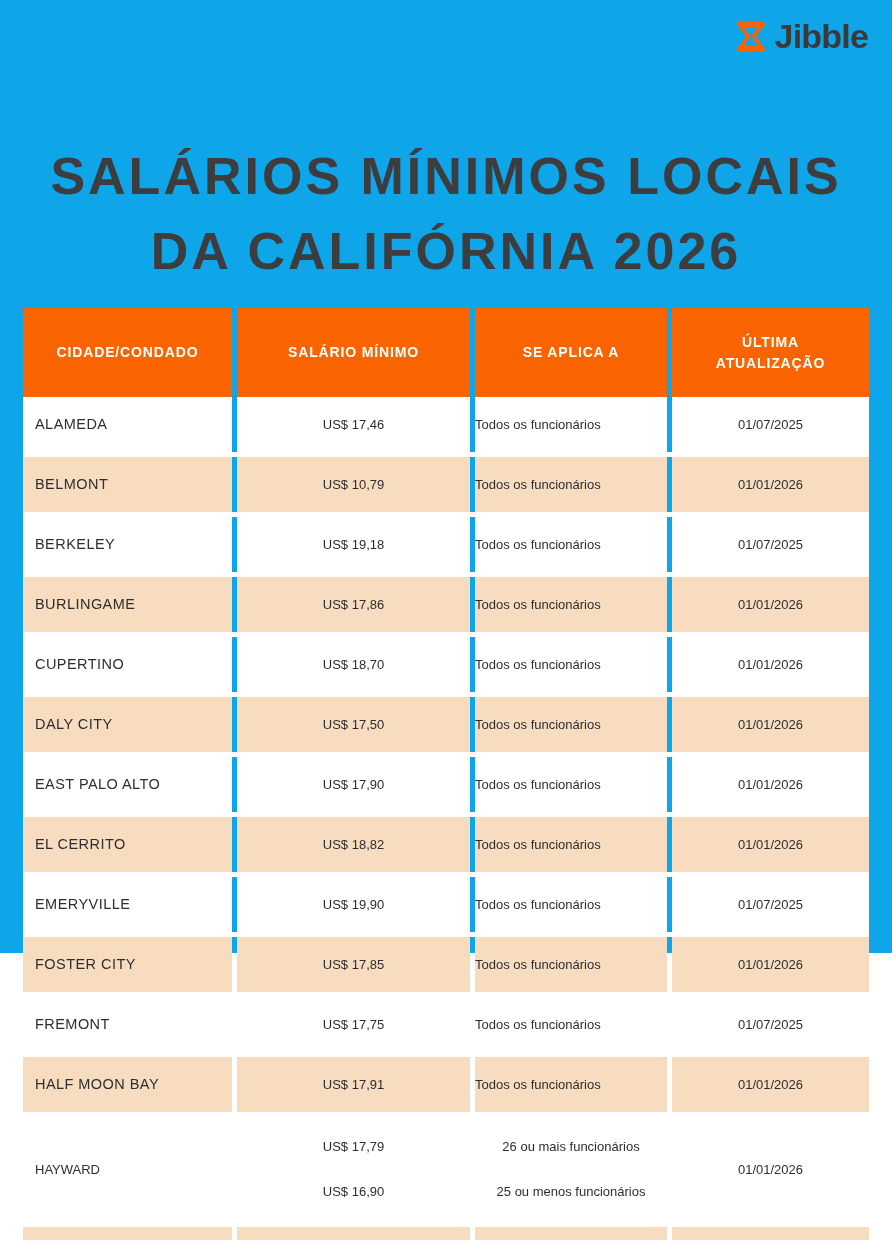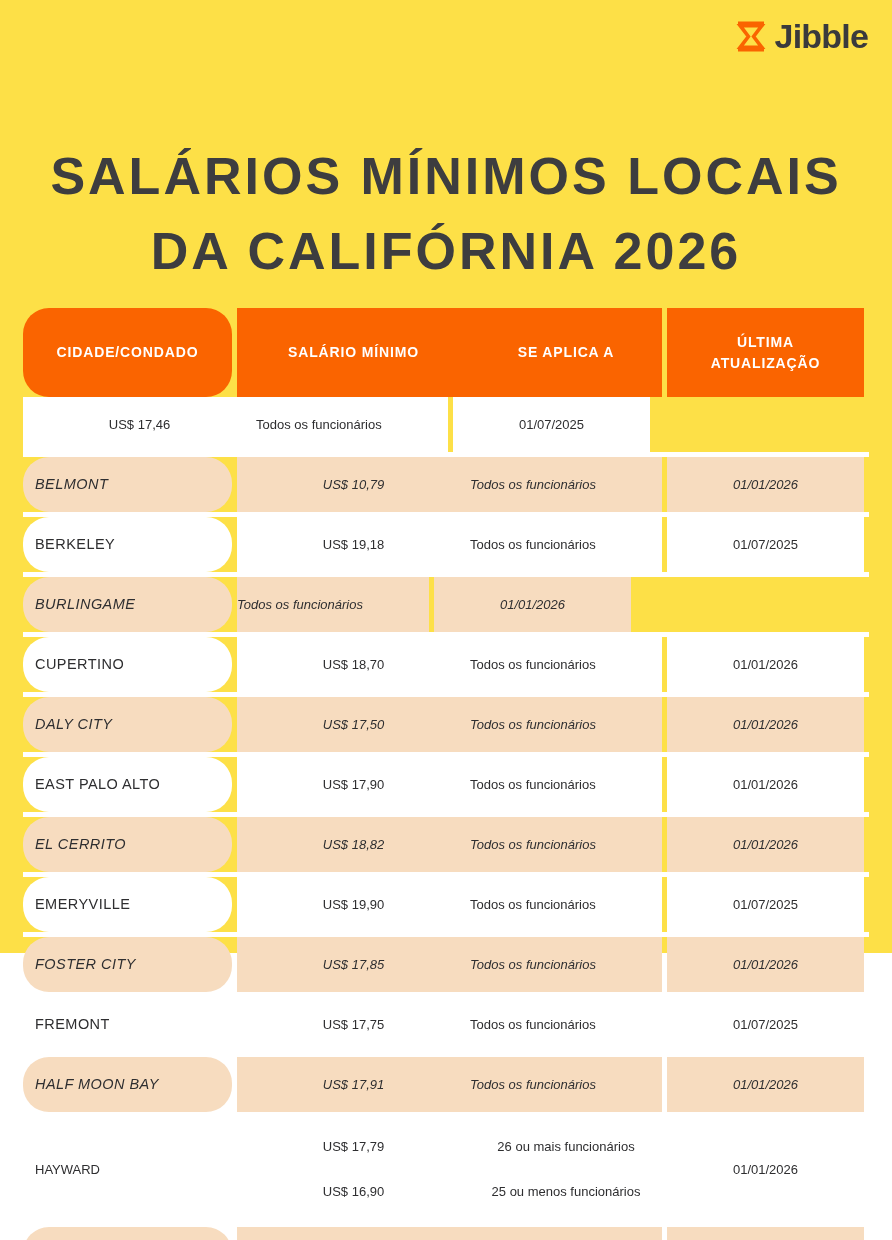--- a/index.html
+++ b/index.html
@@ -12,21 +12,21 @@
     height: 1240px;
     overflow: hidden;
     font-family: "Liberation Sans", sans-serif;
     -webkit-font-smoothing: antialiased;
   }
 
   .page {
     position: relative;
     width: 892px;
     height: 953px;
-    background: #fde047;
+    background: #0ea5e9;
   }
 
   
   .brand {
     position: absolute;
     top: 14px;
     right: 24px;
     display: flex;
     align-items: center;
     gap: 9px;
@@ -78,22 +78,22 @@
   .cell {
     box-sizing: border-box;
     display: flex;
     align-items: center;
     font-size: 13px;
     color: #2e2e30;
     line-height: 1.35;
   }
 
   
-  .c0 { width: 209px; margin-right: 5px; padding-left: 12px; justify-content: flex-start; border-radius: 26px; }
-  .c1 { width: 233px; justify-content: center; }
+  .c0 { width: 209px; margin-right: 5px; padding-left: 12px; justify-content: flex-start; }
+  .c1 { width: 233px; margin-right: 5px; justify-content: center; }
   .c2 { width: 192px; margin-right: 5px; }
   .c3 { width: 197px; justify-content: center; }
 
   
   .head .cell {
     background: #FA6400;
     color: #ffffff;
     height: 89px;
     font-size: 14px;
     font-weight: 700;
@@ -101,21 +101,21 @@
     justify-content: center;
     text-align: center;
     padding-left: 0;
   }
   .head .cell span { display: block; }
   .head-two-line { line-height: 1.45; }
 
   
   .body-row { margin-top: 0; }
   .body-row .cell { height: 55px; }
-  .body-row.shaded .cell { background: #F7DCBF; font-style: italic; }
+  .body-row.shaded .cell { background: #F7DCBF; }
   .body-row.plain  .cell { background: #ffffff; }
 
   .body-row .c0 { letter-spacing: 0.45px; font-size: 14.5px; }
 
   
   .row-tall .cell { height: 105px; background: #ffffff; }
   .row-tall .c1, .row-tall .c2 {
     flex-direction: column;
     justify-content: space-around;
     padding-top: 8px;
@@ -161,20 +161,23 @@
       <div class="cell c3 head-two-line">
         <div>
           <span>ÚLTIMA</span>
           <span>ATUALIZAÇÃO</span>
         </div>
       </div>
     </div>
 
     <div id="table-body">
         <div class="row body-row plain">
+          <div class="cell c0">
+            <span>ALAMEDA</span>
+          </div>
           <div class="cell c1">
             <span>US$ 17,46</span>
           </div>
           <div class="cell c2">
             <span>Todos os funcionários</span>
           </div>
           <div class="cell c3">
             <span>01/07/2025</span>
           </div>
         </div>
@@ -205,20 +208,23 @@
             <span>Todos os funcionários</span>
           </div>
           <div class="cell c3">
             <span>01/07/2025</span>
           </div>
         </div>
         <div class="gutter"></div>
         <div class="row body-row shaded">
           <div class="cell c0">
             <span>BURLINGAME</span>
+          </div>
+          <div class="cell c1">
+            <span>US$ 17,86</span>
           </div>
           <div class="cell c2">
             <span>Todos os funcionários</span>
           </div>
           <div class="cell c3">
             <span>01/01/2026</span>
           </div>
         </div>
         <div class="gutter"></div>
         <div class="row body-row plain">

